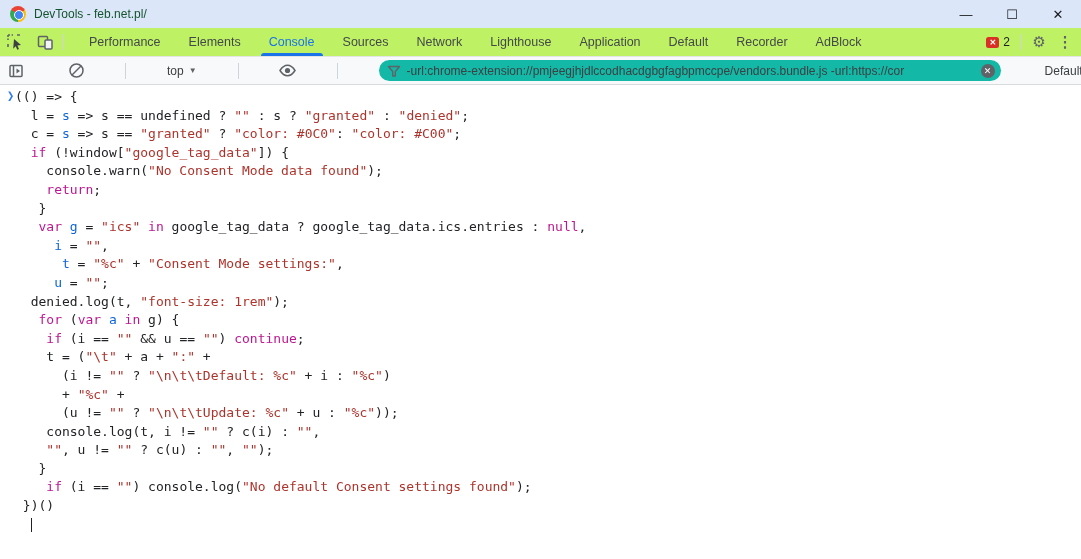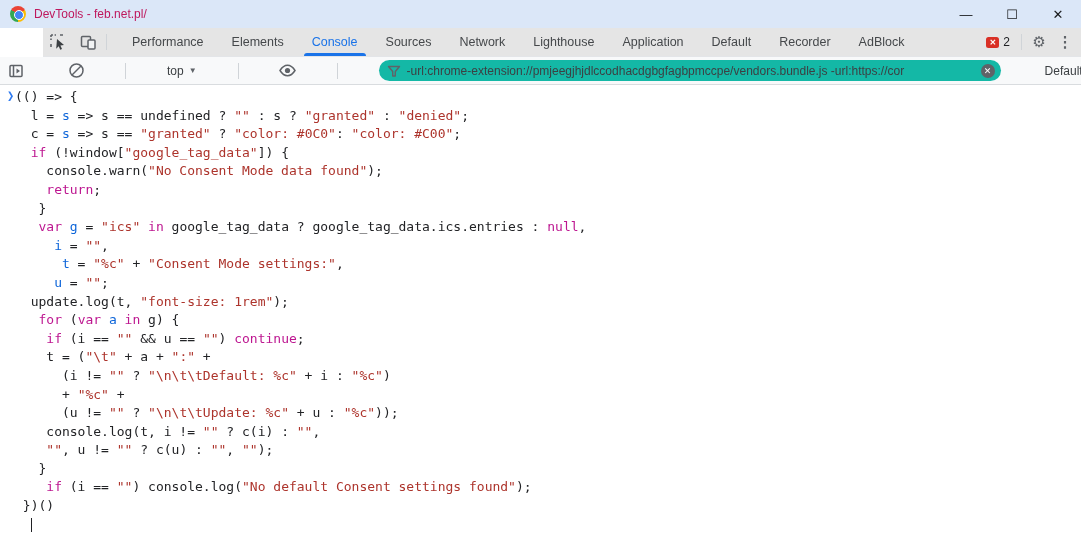--- a/index.html
+++ b/index.html
@@ -6,28 +6,28 @@
   html,body { width:1081px; height:559px; overflow:hidden; background:#fff;
     font-family:"Liberation Sans", sans-serif; -webkit-font-smoothing:antialiased; }
 
   
   .titlebar { height:28px; background:#dbe7f8; display:flex; align-items:center; }
   .chrome-logo { width:16px; height:16px; border-radius:50%; margin:0 8px 0 10px;
     background:conic-gradient(from 60deg, #fbbc05 0 120deg, #34a853 120deg 240deg, #ea4335 240deg 360deg);
     position:relative; flex:none; }
   .chrome-logo::after { content:""; position:absolute; left:4px; top:4px; width:8px; height:8px;
     border-radius:50%; background:#4285f4; border:1.5px solid #fff; }
-  .title-text { font-size:12px; color:#be185d; }
+  .title-text { font-size:12px; color:#14532d; }
   .win-controls { margin-left:auto; display:flex; height:100%; }
   .win-btn { width:46px; height:100%; display:flex; align-items:center; justify-content:center;
     font-size:13px; color:#17181a; }
 
   
-  .tabbar { height:29px; background:#e5e5e5; display:flex; align-items:stretch;
-    border-bottom:1px solid #e3e5e8;margin-left:43px; }
+  .tabbar { height:29px; background:#bef264; display:flex; align-items:stretch;
+    border-bottom:1px solid #e3e5e8; }
   .tb-iconbtn { width:30px; display:flex; align-items:center; justify-content:center; flex:none; }
   .vsep { width:1px; background:#d0d4d8; margin:6px 3px; flex:none; }
   .tabs { display:flex; align-items:stretch; margin-left:8px; }
   .tab { position:relative; display:flex; align-items:center; padding:0 14px;
     font-size:12.5px; color:#45484b; white-space:nowrap; cursor:default; }
   .tab.active { color:#1a73e8; }
   .tab.active::after { content:""; position:absolute; left:6px; right:6px; bottom:0;
     height:3px; border-radius:3px 3px 0 0; background:#1a73e8; }
   .tb-right { margin-left:auto; display:flex; align-items:center; padding-right:4px; }
   .badge { width:13px; height:11px; border-radius:2.5px; display:inline-flex; align-items:center;
@@ -175,21 +175,21 @@
       <div class="code-line">  <span class="tk-p">l = </span><span class="tk-d">s</span><span class="tk-p"> =&gt; s == undefined ? </span><span class="tk-s">""</span><span class="tk-p"> : s ? </span><span class="tk-s">"granted"</span><span class="tk-p"> : </span><span class="tk-s">"denied"</span><span class="tk-p">;</span></div>
       <div class="code-line">  <span class="tk-p">c = </span><span class="tk-d">s</span><span class="tk-p"> =&gt; s == </span><span class="tk-s">"granted"</span><span class="tk-p"> ? </span><span class="tk-s">"color: #0C0"</span><span class="tk-p">: </span><span class="tk-s">"color: #C00"</span><span class="tk-p">;</span></div>
       <div class="code-line">  <span class="tk-k">if</span><span class="tk-p"> (!window[</span><span class="tk-s">"google_tag_data"</span><span class="tk-p">]) {</span></div>
       <div class="code-line">    <span class="tk-p">console.warn(</span><span class="tk-s">"No Consent Mode data found"</span><span class="tk-p">);</span></div>
       <div class="code-line">    <span class="tk-k">return</span><span class="tk-p">;</span></div>
       <div class="code-line">   <span class="tk-p">}</span></div>
       <div class="code-line">   <span class="tk-k">var</span><span class="tk-p"> </span><span class="tk-d">g</span><span class="tk-p"> = </span><span class="tk-s">"ics"</span><span class="tk-p"> </span><span class="tk-k">in</span><span class="tk-p"> google_tag_data ? google_tag_data.ics.entries : </span><span class="tk-k">null</span><span class="tk-p">,</span></div>
       <div class="code-line">     <span class="tk-d">i</span><span class="tk-p"> = </span><span class="tk-s">""</span><span class="tk-p">,</span></div>
       <div class="code-line">      <span class="tk-d">t</span><span class="tk-p"> = </span><span class="tk-s">"%c"</span><span class="tk-p"> + </span><span class="tk-s">"Consent Mode settings:"</span><span class="tk-p">,</span></div>
       <div class="code-line">     <span class="tk-d">u</span><span class="tk-p"> = </span><span class="tk-s">""</span><span class="tk-p">;</span></div>
-      <div class="code-line">  <span class="tk-p">update.log(t, </span><span class="tk-s">"font-size: 1rem"</span><span class="tk-p">);</span></div>
+      <div class="code-line">  <span class="tk-p">denied.log(t, </span><span class="tk-s">"font-size: 1rem"</span><span class="tk-p">);</span></div>
       <div class="code-line">   <span class="tk-k">for</span><span class="tk-p"> (</span><span class="tk-k">var</span><span class="tk-p"> </span><span class="tk-d">a</span><span class="tk-p"> </span><span class="tk-k">in</span><span class="tk-p"> g) {</span></div>
       <div class="code-line">    <span class="tk-k">if</span><span class="tk-p"> (i == </span><span class="tk-s">""</span><span class="tk-p"> &amp;&amp; u == </span><span class="tk-s">""</span><span class="tk-p">) </span><span class="tk-k">continue</span><span class="tk-p">;</span></div>
       <div class="code-line">    <span class="tk-p">t = (</span><span class="tk-s">"\t"</span><span class="tk-p"> + a + </span><span class="tk-s">":"</span><span class="tk-p"> +</span></div>
       <div class="code-line">      <span class="tk-p">(i != </span><span class="tk-s">""</span><span class="tk-p"> ? </span><span class="tk-s">"\n\t\tDefault: %c"</span><span class="tk-p"> + i : </span><span class="tk-s">"%c"</span><span class="tk-p">)</span></div>
       <div class="code-line">      <span class="tk-p">+ </span><span class="tk-s">"%c"</span><span class="tk-p"> +</span></div>
       <div class="code-line">      <span class="tk-p">(u != </span><span class="tk-s">""</span><span class="tk-p"> ? </span><span class="tk-s">"\n\t\tUpdate: %c"</span><span class="tk-p"> + u : </span><span class="tk-s">"%c"</span><span class="tk-p">));</span></div>
       <div class="code-line">    <span class="tk-p">console.log(t, i != </span><span class="tk-s">""</span><span class="tk-p"> ? c(i) : </span><span class="tk-s">""</span><span class="tk-p">,</span></div>
       <div class="code-line">    <span class="tk-s">""</span><span class="tk-p">, u != </span><span class="tk-s">""</span><span class="tk-p"> ? c(u) : </span><span class="tk-s">""</span><span class="tk-p">, </span><span class="tk-s">""</span><span class="tk-p">);</span></div>
       <div class="code-line">   <span class="tk-p">}</span></div>
       <div class="code-line">    <span class="tk-k">if</span><span class="tk-p"> (i == </span><span class="tk-s">""</span><span class="tk-p">) console.log(</span><span class="tk-s">"No default Consent settings found"</span><span class="tk-p">);</span></div>

